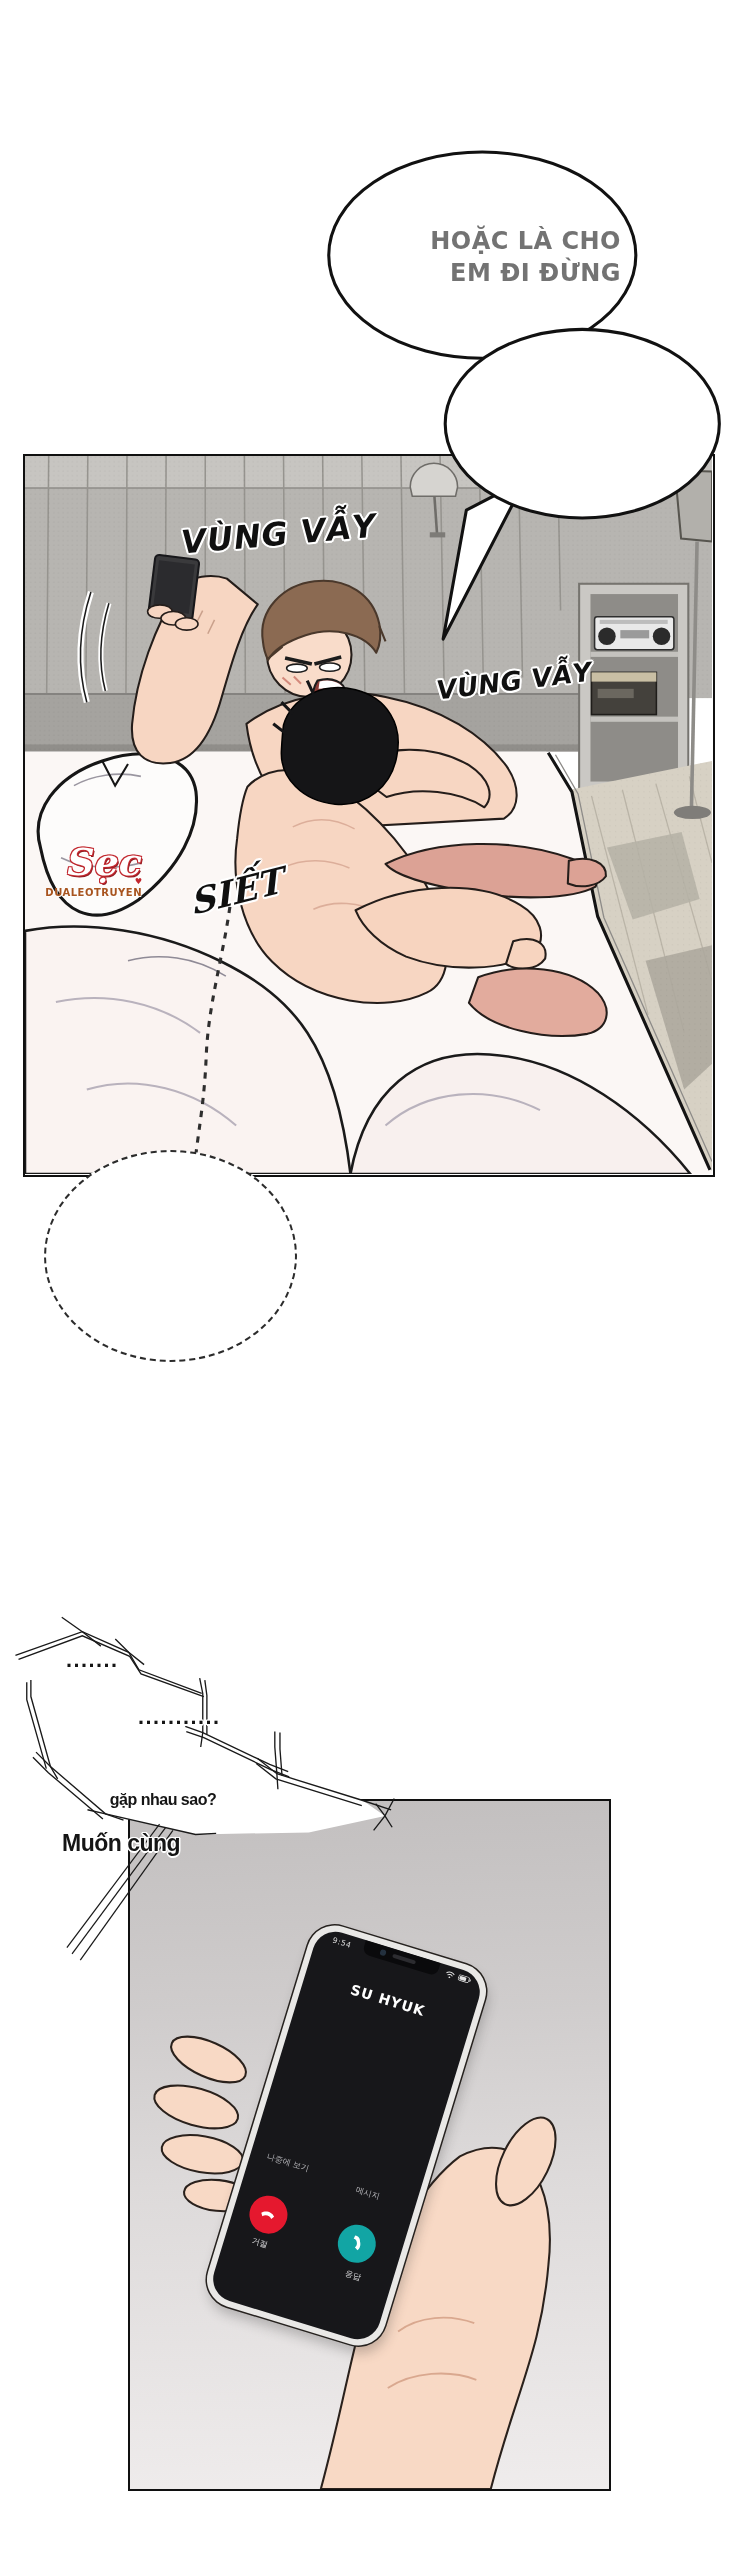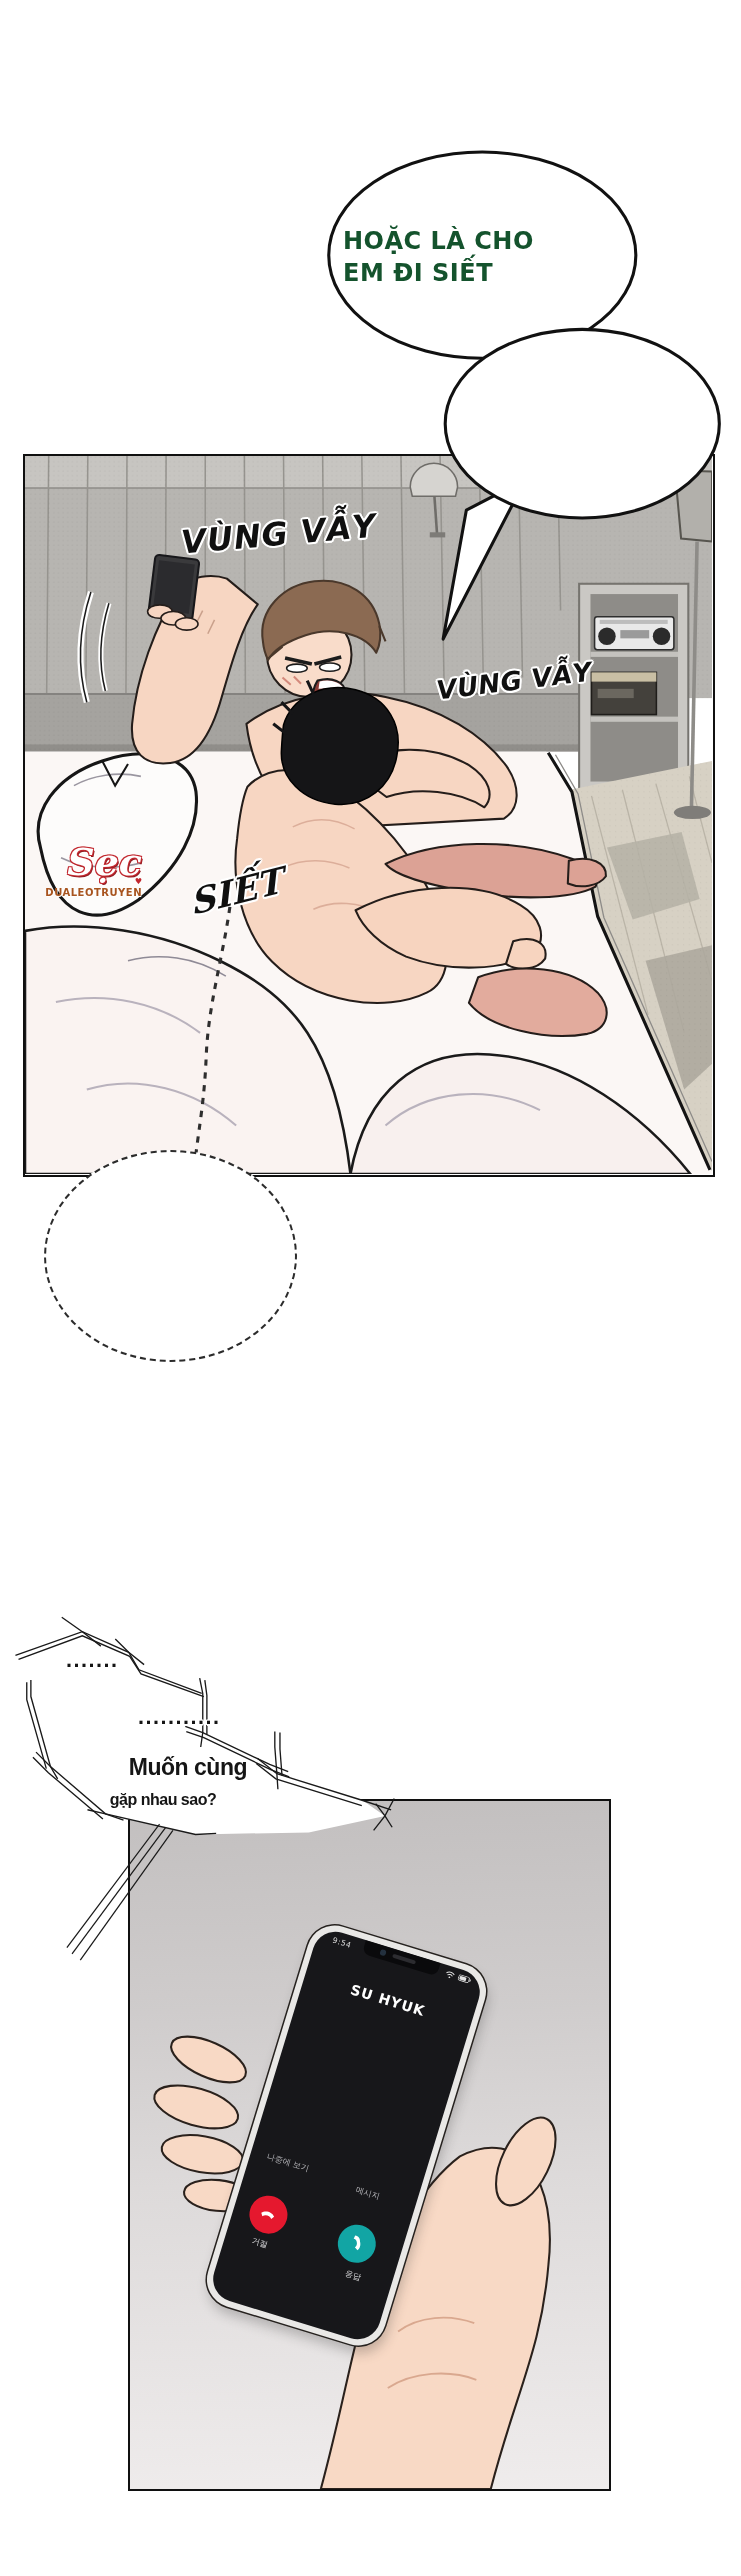--- a/index.html
+++ b/index.html
@@ -8,21 +8,21 @@
   .abs{position:absolute;}
   svg{display:block;}
 
   
   .panel{position:absolute;box-sizing:border-box;border:2.6px solid #101010;overflow:hidden;background:#fff;z-index:1;}
   #panel-bedroom{left:23px;top:454px;width:692px;height:723px;}
   #panel-phone{left:128px;top:1799px;width:483px;height:692px;border-width:2.1px;
      background:linear-gradient(178deg,#c2bfbf 0%,#cfcccc 30%,#ddDAda 55%,#efecec 100%);}
 
   
-  .btxt{position:absolute;z-index:4;text-align:left;color:#14532d;font-weight:bold;
+  .btxt{position:absolute;z-index:4;text-align:right;color:#737373;font-weight:bold;
         letter-spacing:0.5px;line-height:1.32;}
   #b1-text{left:343px;top:226px;width:278px;font-size:24px;}
   #b2-text{left:462px;top:382px;width:239px;font-size:21px;line-height:1.5;}
   #whisper-bubble{position:absolute;left:44px;top:1150px;width:253px;height:212px;z-index:3;
         background:#fff;border:2.6px dashed #2b2b2b;border-radius:50%;box-sizing:border-box;}
   #whisper-text{left:54px;top:1212px;width:233px;font-size:22px;line-height:1.95;z-index:4;}
 
   
   .sfx{position:absolute;z-index:2;font-weight:bold;font-style:italic;color:#101010;white-space:nowrap;
        text-shadow:-2.1px 0 0 #fff,2.1px 0 0 #fff,0 -2.1px 0 #fff,0 2.1px 0 #fff,
@@ -40,21 +40,21 @@
   #wm-heart{color:#c2272e;font-size:8.2px;display:block;margin:-3.1px 0 0 30px;}
   #wm-site{font-size:10px;font-weight:bold;color:#a8541f;letter-spacing:0.5px;margin-top:1px;
            text-shadow:0.5px 0.5px 0 #fff;}
 
   
   .jag-txt{position:absolute;z-index:4;font-family:"Liberation Sans",sans-serif;font-weight:bold;color:#151515;
            text-shadow:-1.5px 0 0 #fff,1.5px 0 0 #fff,0 -1.5px 0 #fff,0 1.5px 0 #fff,
                        -1px -1px 0 #fff,1px -1px 0 #fff,-1px 1px 0 #fff,1px 1px 0 #fff;}
   #jag-dots1{left:66px;top:1647px;font-size:21.6px;letter-spacing:1.5px;}
   #jag-dots2{left:138px;top:1704px;font-size:21.6px;letter-spacing:1.5px;}
-  #jag-line1{left:62px;top:1754px;width:185px;font-size:23px;text-align:right;letter-spacing:-0.5px;}
+  #jag-line1{left:62px;top:1830px;width:185px;font-size:23px;text-align:left;letter-spacing:-0.5px;}
   #jag-line2{left:60px;top:1791px;width:206px;font-size:16px;text-align:center;letter-spacing:-0.5px;}
 
   
   #phone{position:absolute;left:124px;top:136px;width:185px;height:397px;z-index:3;
          transform:rotate(17deg);border-radius:28px;background:#e9e8e6;
          box-shadow:0 0 0 1.5px #26221f, 4.1px 7.2px 11.3px rgba(40,40,40,.25);}
   #phone-screen{position:absolute;left:5.7px;top:5.7px;right:5.7px;bottom:5.7px;background:#17171a;
          border-radius:23px;overflow:hidden;color:#eee;}
   #phone-time{position:absolute;left:16.5px;top:5.2px;font-size:7.7px;color:#dcdcdc;letter-spacing:0.5px;}
   #phone-notch{position:absolute;left:50%;top:0;width:78px;height:14px;margin-left:-39px;background:#0a0a0c;
@@ -82,21 +82,21 @@
 
 <div class="page">
 
   <svg class="abs z3" style="left:0;top:0;" width="742" height="670" viewBox="0 0 1440 1300">
     <ellipse cx="936" cy="495" rx="298" ry="200" fill="#fff" stroke="#111" stroke-width="6"></ellipse>
     <polygon points="905,990 1020,930 860,1240" fill="#fff" stroke="#111" stroke-width="6" stroke-linejoin="round"></polygon>
     <ellipse cx="1130" cy="822" rx="266" ry="183" fill="#fff" stroke="#111" stroke-width="6"></ellipse>
   </svg>
   <div class="btxt" id="b1-text">
     <div>HOẶC LÀ CHO</div>
-    <div>EM ĐI SIẾT</div>
+    <div>EM ĐI ĐỪNG</div>
   </div>
 
   <div class="panel" id="panel-bedroom">
     <svg width="687" height="718" viewBox="0 0 1334 1394">
       <defs>
         <pattern id="dots" width="9" height="9" patternUnits="userSpaceOnUse">
           <circle cx="2" cy="2" r="1.1" fill="#00000014"></circle>
         </pattern>
         <pattern id="dotsLight" width="11" height="11" patternUnits="userSpaceOnUse">
           <circle cx="3" cy="3" r="1.1" fill="#0000000e"></circle>

